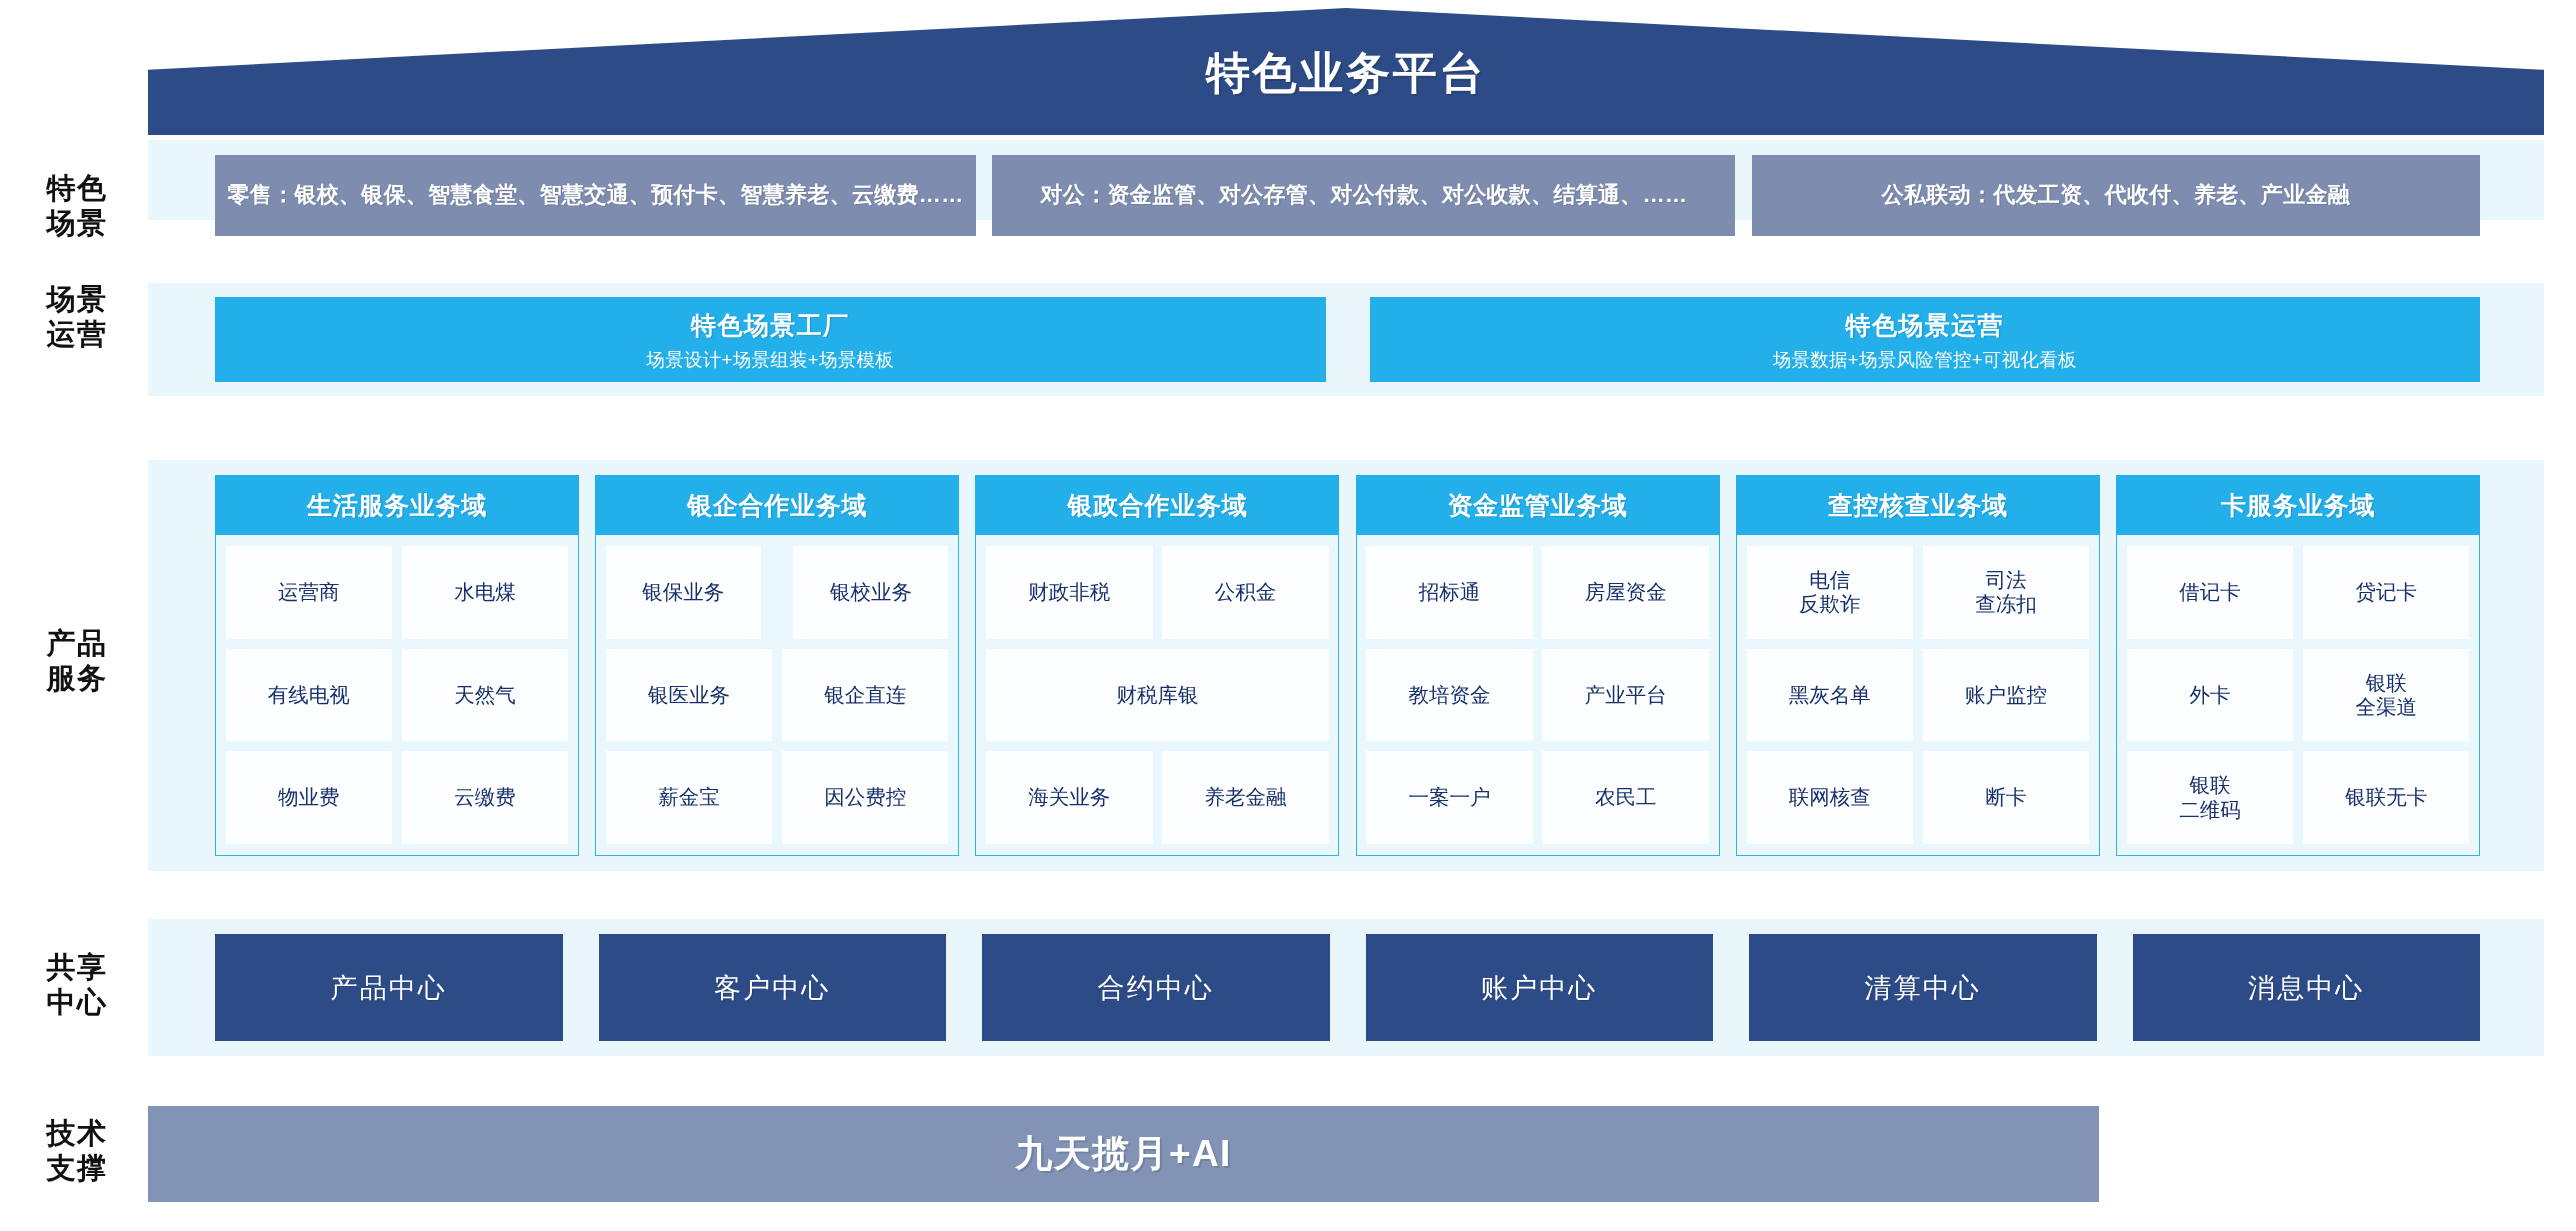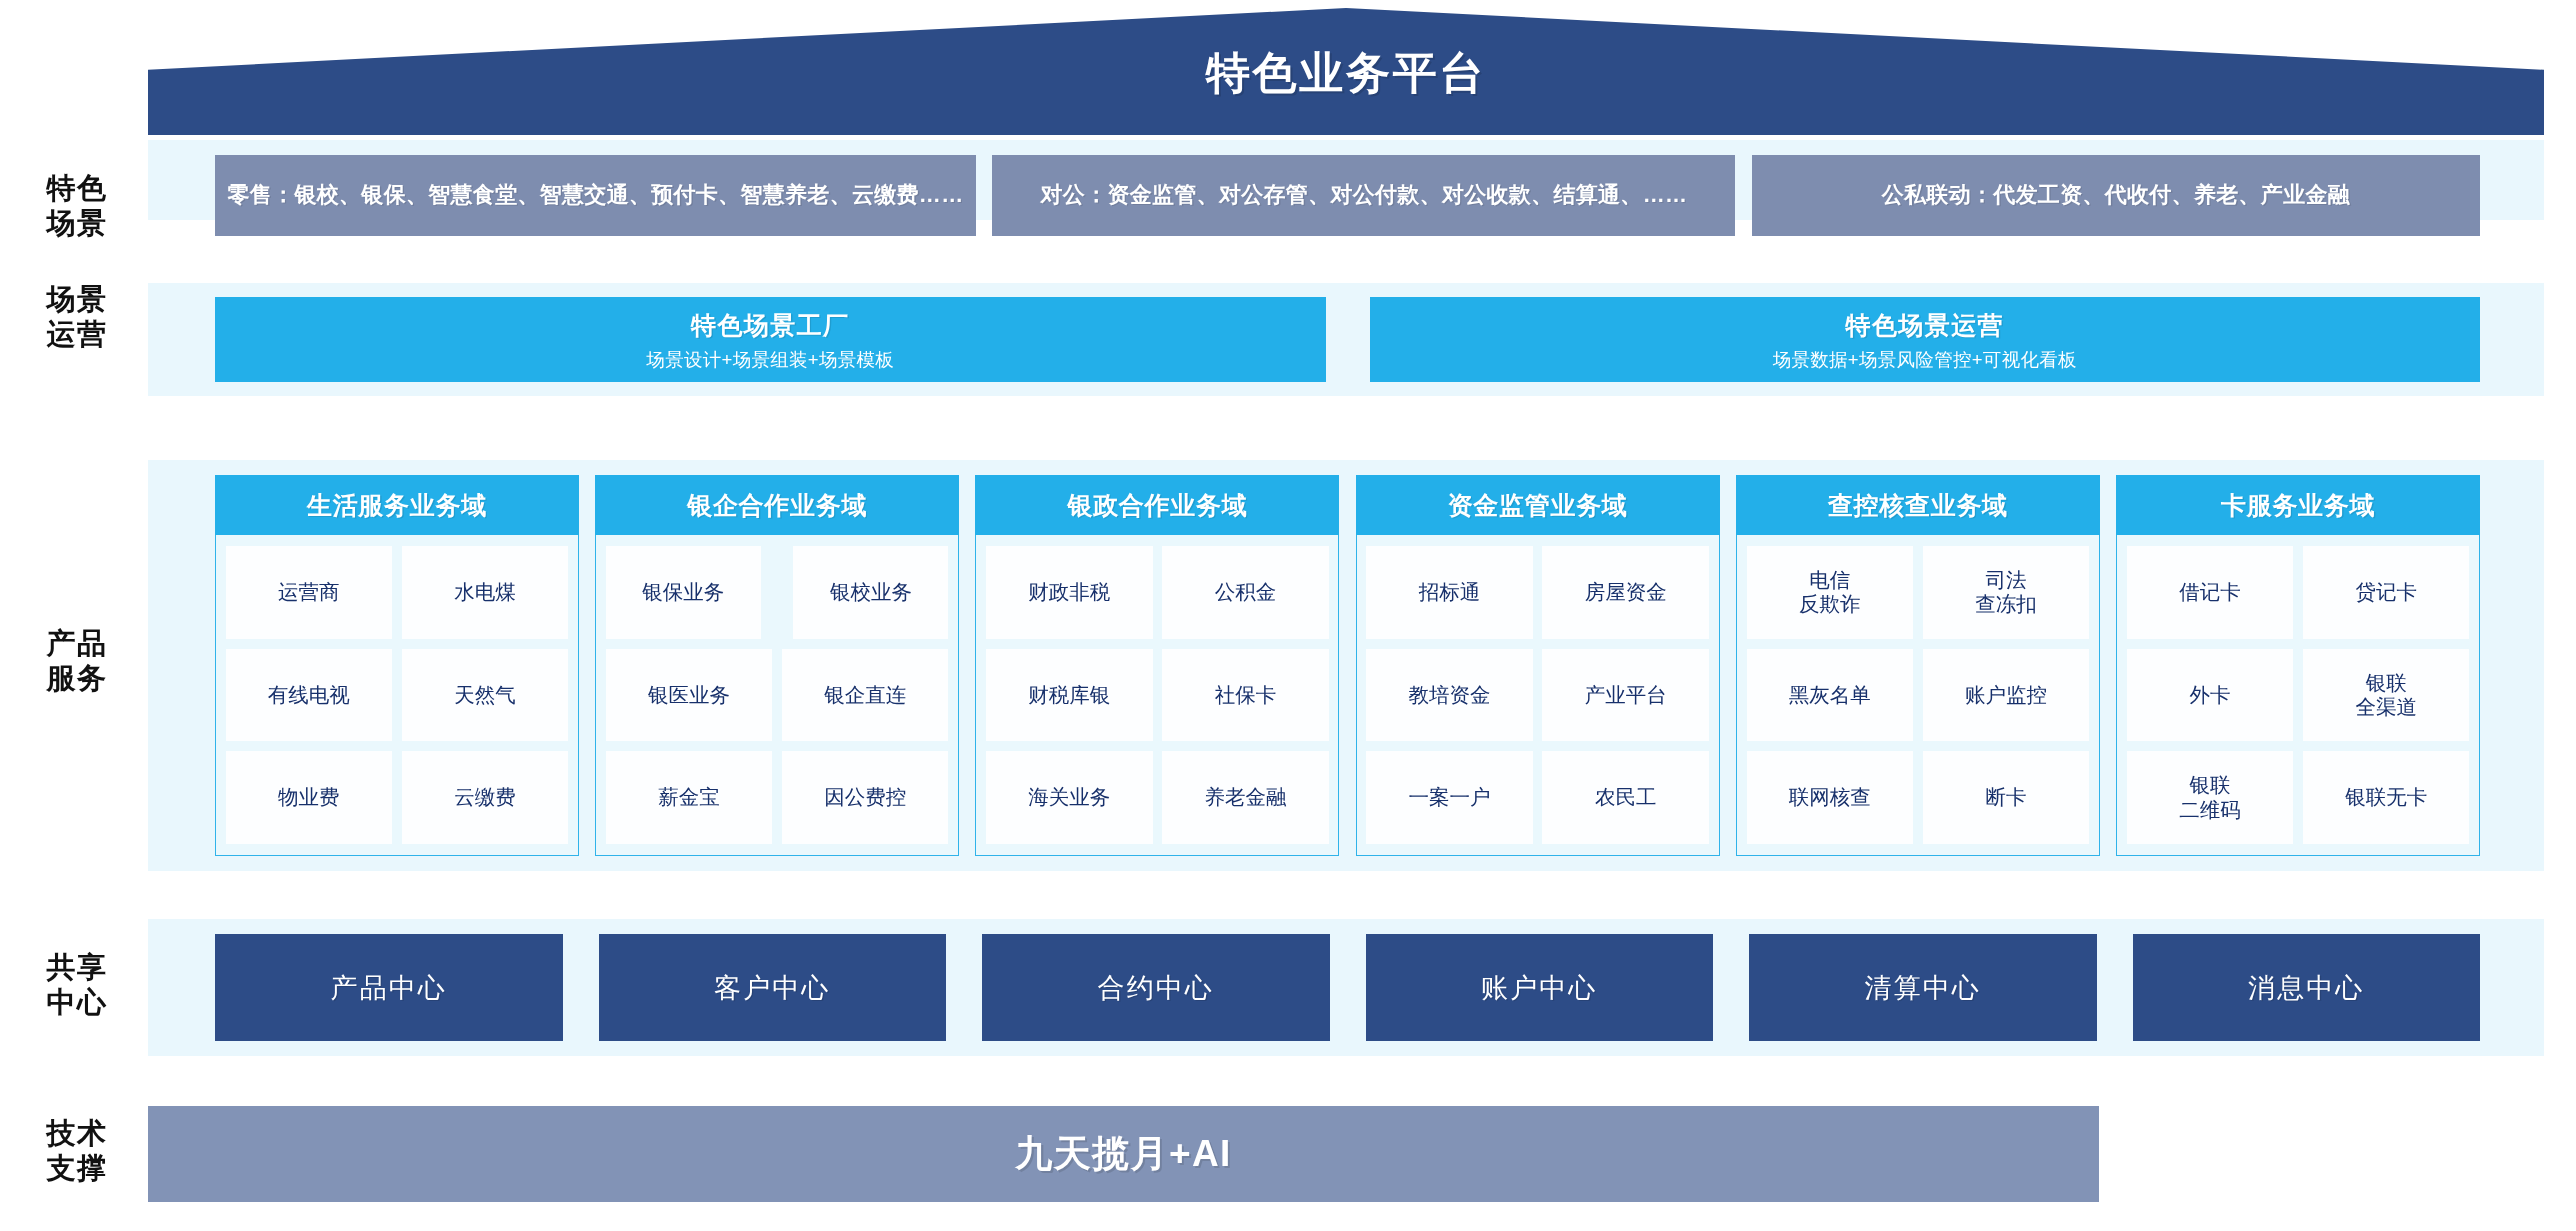--- a/index.html
+++ b/index.html
@@ -238,21 +238,20 @@
 
       <div class="domain">
         <div class="dom-head">银政合作业务域</div>
         <div class="dom-body">
           <div class="dom-line">
             <div class="tile" style="white-space: pre-line;">财政非税</div>
             <div class="tile" style="white-space: pre-line;">公积金</div>
           </div>
           <div class="dom-line">
             <div class="tile" style="white-space: pre-line;">财税库银</div>
-            <div class="tile" style="white-space: pre-line;">社保卡</div>
           </div>
           <div class="dom-line">
             <div class="tile" style="white-space: pre-line;">海关业务</div>
             <div class="tile" style="white-space: pre-line;">养老金融</div>
           </div>
         </div>
       </div>
 
       <div class="domain">
         <div class="dom-head">资金监管业务域</div>

